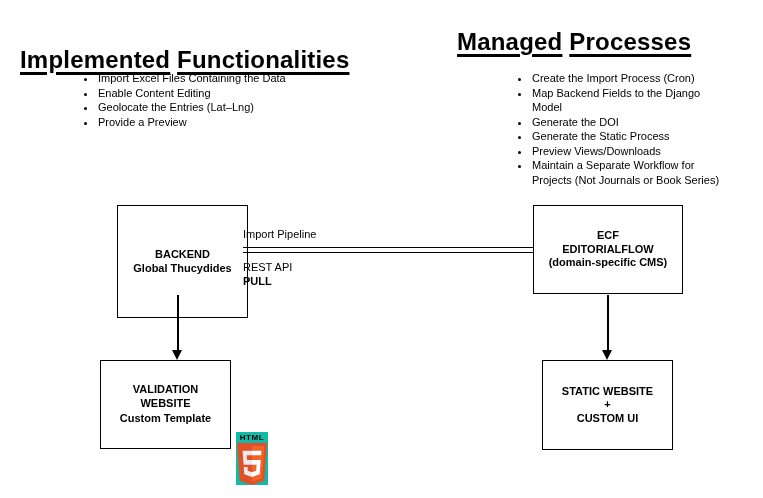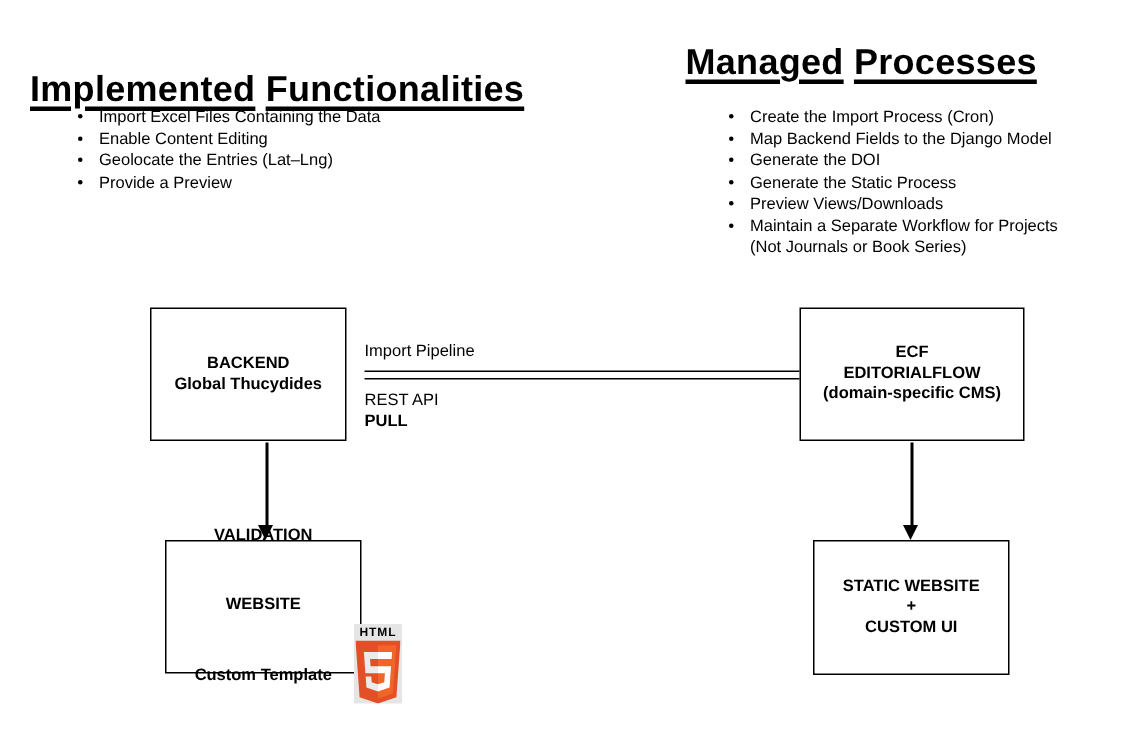--- a/index.html
+++ b/index.html
@@ -31,41 +31,41 @@
   .heading-right { left: 457px; top: 28px; }
 
   
   .bullets {
     position: absolute;
     list-style: disc outside;
     font-size: 11px;
     line-height: 14.5px;
     padding-left: 17px;
   }
-  .bullets li { padding-left: 1px; }
+  .bullets li { padding-left: 1px; margin-left: 32px; }
   .bullets-left  { left: 48px;  top: 71px; width: 240px; }
   .bullets-right { left: 482px; top: 71px; width: 242px; }
 
   
   .dbox {
     position: absolute;
     border: 1.5px solid #000;
     background: #fff;
     display: flex;
     flex-direction: column;
     align-items: center;
     justify-content: center;
     text-align: center;
     font-size: 11px;
     font-weight: bold;
     line-height: 13.5px;
   }
-  .box-backend    { left: 100px; top: 205px; width: 131px; height: 89px; }
+  .box-backend    { left: 117px; top: 205px; width: 131px; height: 113px; }
   .box-ecf        { left: 533px; top: 205px; width: 150px; height: 89px; }
-  .box-validation { left: 110px; top: 360px; width: 131px; height: 89px; gap: 32px; }
+  .box-validation { left: 100px; top: 360px; width: 131px; height: 89px; }
   .box-static     { left: 542px; top: 360px; width: 131px; height: 90px; }
   .gap-above { margin-top: 2px; }
 
   
   .double-line {
     position: absolute;
     left: 243px; top: 247px;
     width: 290px; height: 5.5px;
     border-top: 1.5px solid #000;
     border-bottom: 1.5px solid #000;
@@ -94,23 +94,23 @@
     border-left: 5.5px solid transparent;
     border-right: 5.5px solid transparent;
     border-top: 10px solid #000;
   }
   .arrow-head-left  { left: 172px; top: 350px; }
   .arrow-head-right { left: 602px; top: 350px; }
 
   
   .html5-logo {
     position: absolute;
-    left: 236px; top: 416px;
+    left: 236px; top: 432px;
     width: 32px;
-    background: #e5e5e5;
+    background: #14b8a6;
     text-align: center;
   }
   .html5-wordmark {
     font-size: 8px;
     font-weight: bold;
     letter-spacing: 0.6px;
     line-height: 11px;
     white-space: nowrap;
   }
   .html5-shield { display: block; margin: 0 auto; }

